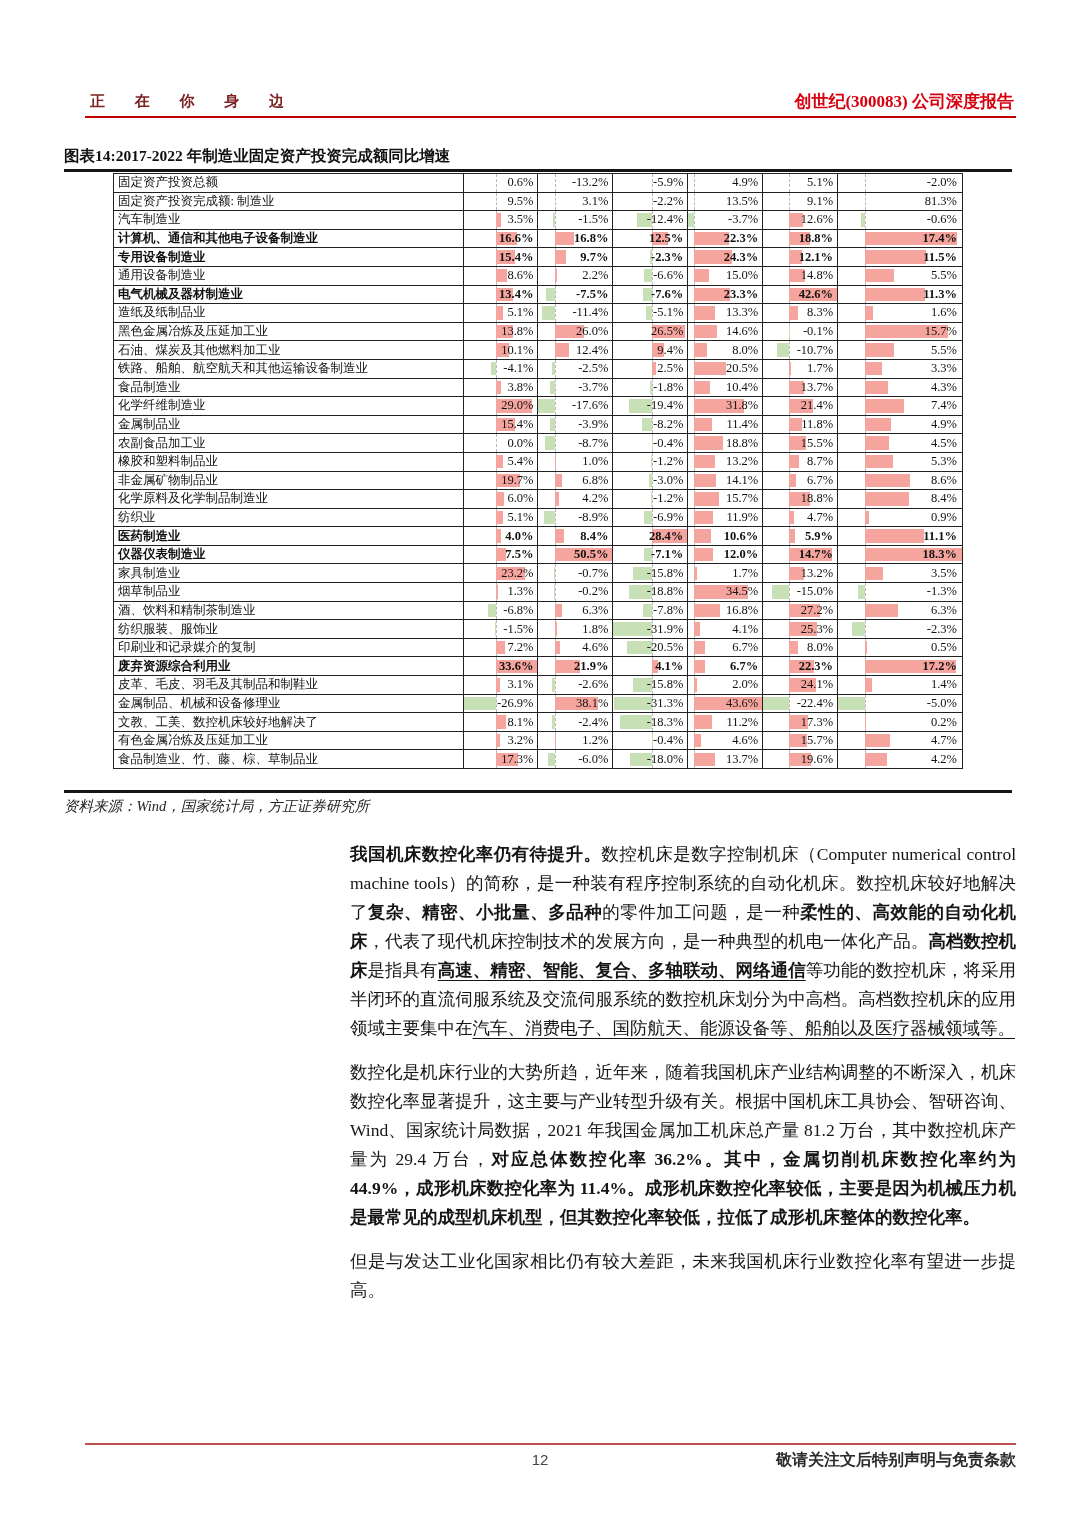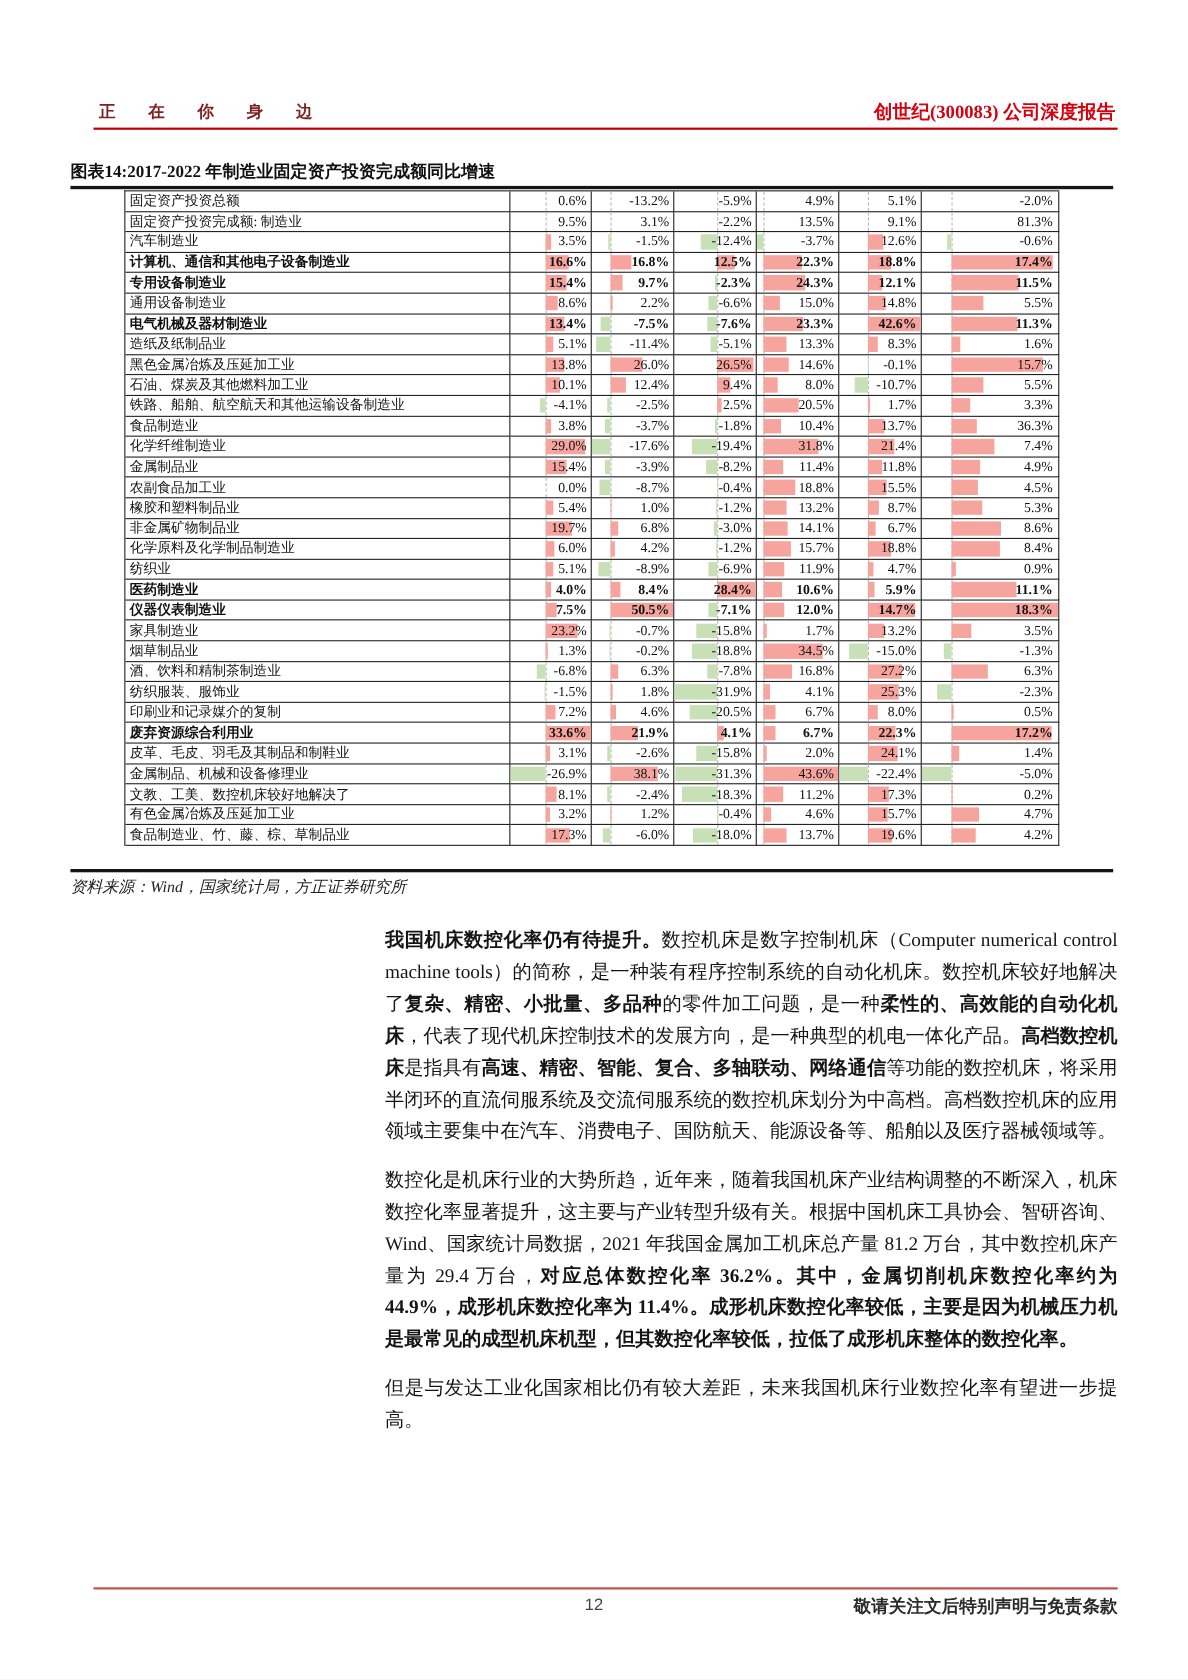--- a/index.html
+++ b/index.html
@@ -39,21 +39,21 @@
   .dbar.pos { background:#f5a49e; }
   .dbar.neg { background:#c7e0b6; }
   .daxis { position:absolute; top:0; bottom:0; border-left:1px dashed #b9b9b9; z-index:0; }
   .cellval { position:relative; z-index:1; }
   
   .source-note { position:absolute; left:64px; top:797px; font-size:14.5px; font-style:italic; color:#222; }
   
   .body-text { position:absolute; left:350px; top:840px; width:666px; font-size:17.5px; line-height:29px; text-align:justify; color:#151515; }
   .body-text p { margin-bottom:15px; }
   .body-text .b { font-weight:bold; }
-  .body-text .u { text-underline-offset:4px; }
+  .body-text .u { text-decoration:underline; text-underline-offset:4px; }
   
   .footer-rule { position:absolute; left:85px; right:64px; top:1443px; height:2px; background:#c0504d; }
   .page-num { position:absolute; left:0; right:0; top:1451px; text-align:center; font-size:15px; color:#444; font-family:"Liberation Sans",sans-serif; }
   .footer-note { position:absolute; right:64px; top:1450px; font-size:16px; font-weight:bold; color:#2b2b2b; }
 </style>
 </head>
 <body>
 
 <div class="page">
 
@@ -463,21 +463,21 @@
           <span class="cellval">10.4%</span>
         </div>
         <div class="tcell c-year">
           <div class="daxis" style="left: 34.46%;"></div>
           <div class="dbar pos" style="left: 34.46%; width: 21.08%;"></div>
           <span class="cellval">13.7%</span>
         </div>
         <div class="tcell c-cagr">
           <div class="daxis" style="left: 21.46%;"></div>
           <div class="dbar pos" style="left: 21.46%; width: 18.45%;"></div>
-          <span class="cellval">36.3%</span>
+          <span class="cellval">4.3%</span>
         </div>
       </div>
       <div class="trow">
         <div class="tcell c-name">
           <span class="cellval">化学纤维制造业</span>
         </div>
         <div class="tcell c-year">
           <div class="daxis" style="left: 44.46%;"></div>
           <div class="dbar pos" style="left: 44.46%; width: 47.93%;"></div>
           <span class="cellval">29.0%</span>

